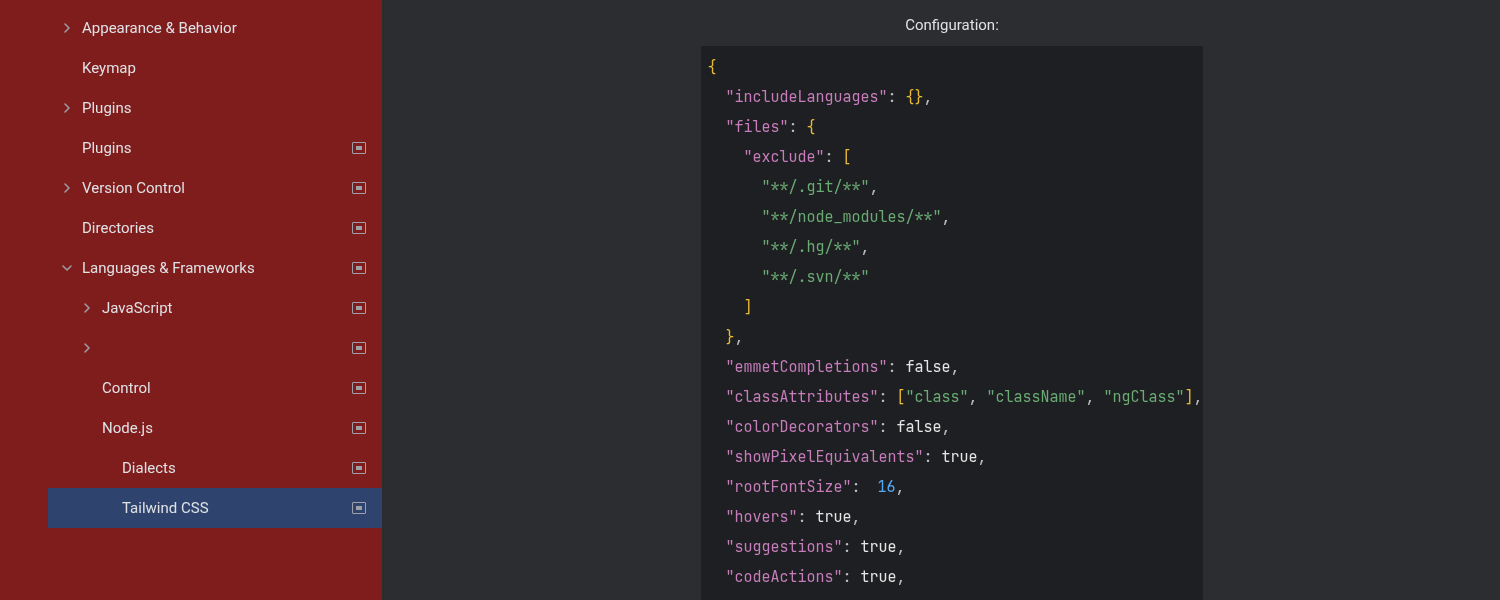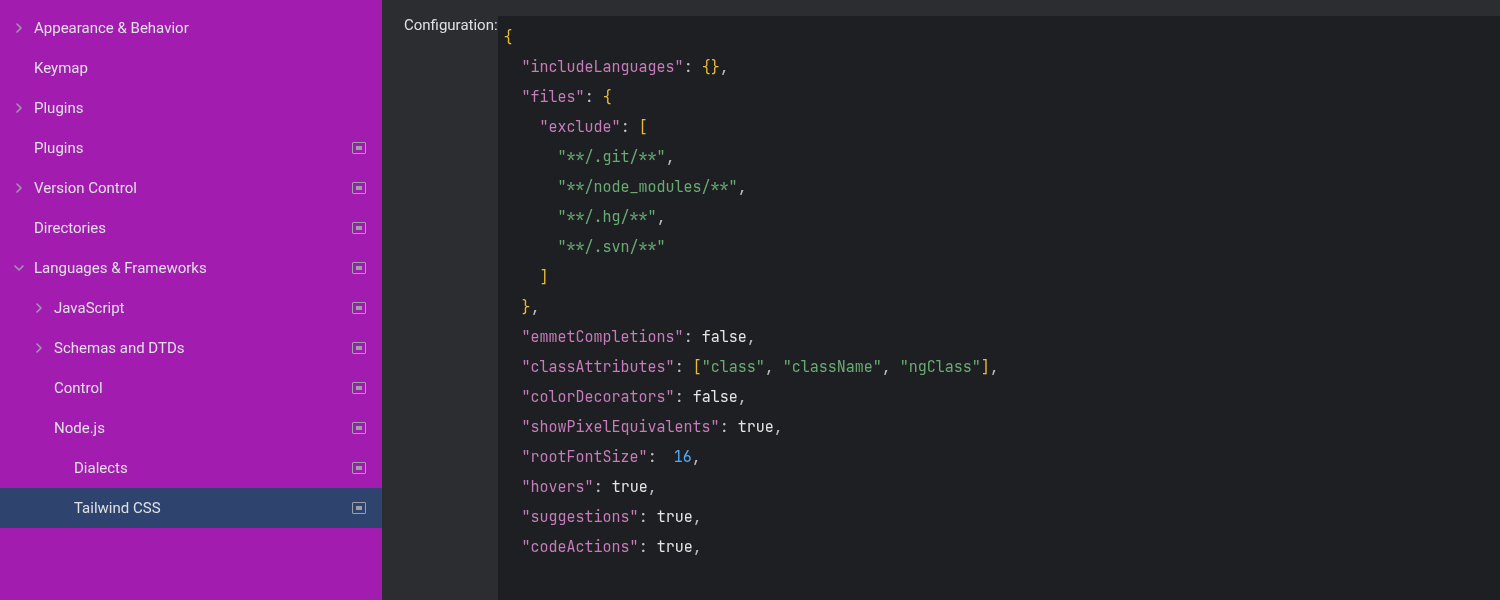--- a/index.html
+++ b/index.html
@@ -12,23 +12,24 @@
     color: #dfe1e5;
     overflow: hidden;
   }
   .root {
     display: flex;
     height: 100%;
   }
   
   .sidebar {
     width: 382px;
-    background: #a21caf;
+    background: #7f1d1d;
     padding-top: 8px;
     flex-shrink: 0;
+    padding-left: 48px;
   }
   .tree-item {
     display: flex;
     align-items: center;
     height: 40px;
     padding-left: 10px;
     padding-right: 12px;
     cursor: pointer;
     position: relative;
     color: #dfe1e5;
@@ -66,24 +67,25 @@
     content: "";
     display: block;
     width: 6px;
     height: 4px;
     background: #9da0a8;
   }
   
   .content {
     flex: 1;
     display: flex;
-    flex-direction: row;
+    flex-direction: column;
     padding-top: 16px;
     padding-left: 22px;
     min-width: 0;
+    align-items: center;
   }
   .config-label {
     color: #dfe1e5;
     font-size: 15px;
     margin-bottom: 12px;
   }
   .editor {
     flex: 1;
     background: #1e1f22;
     font-family: "JetBrains Mono", "Fira Code", ui-monospace, SFMono-Regular, Menlo, Consolas, monospace;
@@ -183,21 +185,20 @@
         <span class="label">JavaScript</span>
         <span class="badge"></span>
       </div>
       <div class="tree-item">
         <span class="indent" style="width: 20px;"></span>
         <span class="arrow">
           <svg width="10" height="10" viewBox="0 0 10 10">
             <path d="M3 1 L7 5 L3 9" fill="none" stroke="#9da0a8" stroke-width="1.5" stroke-linecap="round" stroke-linejoin="round"></path>
           </svg>
         </span>
-        <span class="label">Schemas and DTDs</span>
         <span class="badge"></span>
       </div>
       <div class="tree-item">
         <span class="indent" style="width: 20px;"></span>
         <span class="arrow blank">
           <svg width="10" height="10" viewBox="0 0 10 10">
             <path d="M3 1 L7 5 L3 9" fill="none" stroke="#9da0a8" stroke-width="1.5" stroke-linecap="round" stroke-linejoin="round"></path>
           </svg>
         </span>
         <span class="label">Control</span>

